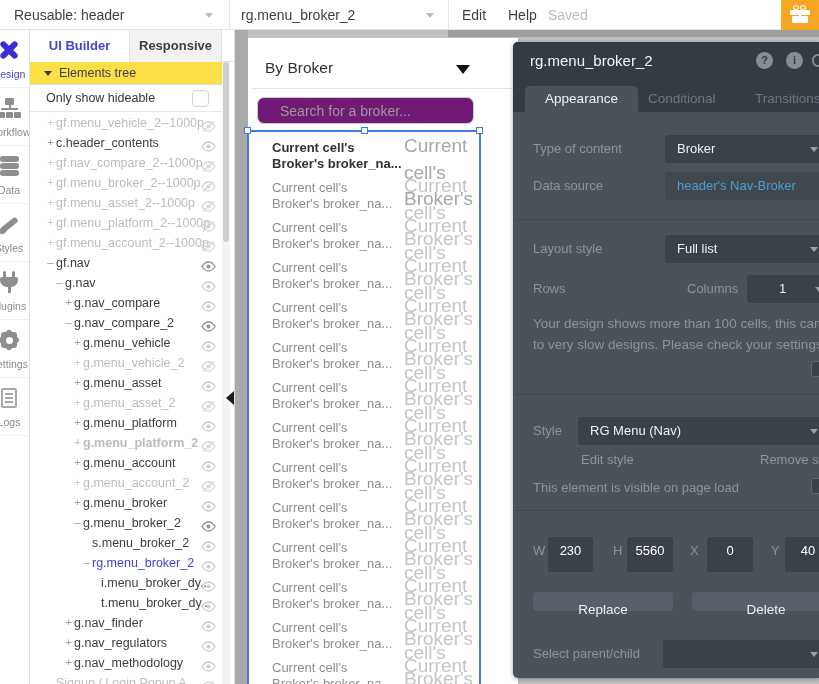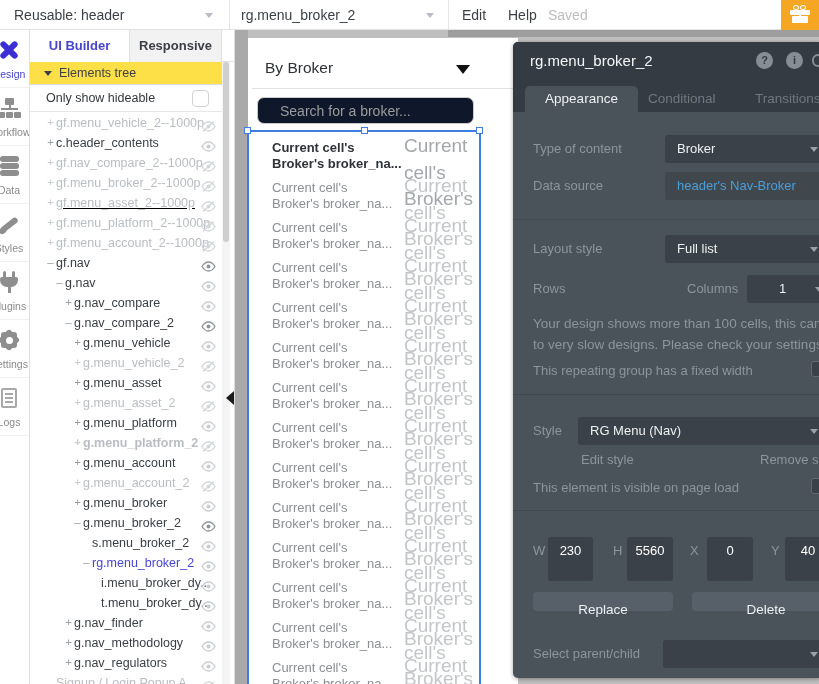--- a/index.html
+++ b/index.html
@@ -96,21 +96,21 @@
 
   
   .canvas { position:absolute; left:235px; top:30px; width:584px; height:654px; background:#bfbfbf; z-index:10; }
   .canvas .gutter { position:absolute; left:0; top:0; width:13px; height:654px; background:#a9a9a9; }
   .page { position:absolute; left:13px; top:8px; width:270px; height:646px; background:#fff; }
   .byb-label { position:absolute; left:30px; top:29px; font-size:15.5px; font-weight:500; color:#2e3236; }
   .byb-caret { position:absolute; left:221px; top:35px; width:0; height:0;
                border-left:7px solid transparent; border-right:7px solid transparent; border-top:9px solid #111; }
   .byb-divider { position:absolute; left:17px; top:58px; width:266px; height:1px; background:#e2e2e2; }
   .search-box { position:absolute; left:22px; top:67px; width:217px; height:27px; border:1.5px solid #cbcbcb;
-                border-radius:7px; background:#0f172a; font-size:14px; color:#9b9b9b; padding-left:22px; outline:none; }
+                border-radius:7px; background:#701a75; font-size:14px; color:#9b9b9b; padding-left:22px; outline:none; }
   .search-box::placeholder { color:#9b9b9b; }
 
   .cells { position:absolute; left:13px; top:0; width:233px; height:654px; overflow:hidden; }
   .cell { position:absolute; left:0; width:233px; height:40px; }
   .cell-main { position:absolute; left:24px; top:9px; width:130px; font-size:13px; line-height:16px;
                color:#8a8f94; white-space:nowrap; overflow:hidden; }
   .cell.first .cell-main { color:#2f3338; font-weight:700; }
   .cell-ghost { position:absolute; left:156px; top:2px; width:76px; font-size:19px; line-height:26.5px;
                 color:#c3c6c9; white-space:nowrap; overflow:hidden; }
   .cell.first .cell-ghost { color:#a4a8ac; }
@@ -136,21 +136,21 @@
              font-size:13px; line-height:28px; padding-left:12px; white-space:nowrap; }
   .ins-ctl .arr { position:absolute; right:9px; top:12px; width:0; height:0;
                   border-left:4.5px solid transparent; border-right:4.5px solid transparent; border-top:5px solid #99A1A8; }
   .ins-ctl.center { text-align:center; padding-left:0; padding-right:14px; }
   .ins-field { position:absolute; height:28px; background:#40474D; border-radius:3px; color:#4A9FD8;
                font-size:13px; line-height:28px; padding-left:12px; white-space:nowrap; }
   .ins-sep { position:absolute; left:0; width:306px; height:1px; background:rgba(0,0,0,.12); }
   .warn { position:absolute; left:20px; width:292px; font-size:13.5px; line-height:21px; color:#8C959C; white-space:nowrap; overflow:hidden; }
   .ins-cb { position:absolute; width:16px; height:16px; background:#3A4148; border:1px solid #61696F; border-radius:3px; }
   .ins-link { position:absolute; font-size:13px; color:#8C959C; white-space:nowrap; }
-  .dim-input { position:absolute; height:44px; background:#3A4148; border-radius:3px; color:#fff;
+  .dim-input { position:absolute; height:35px; background:#3A4148; border-radius:3px; color:#fff;
                font-size:13px; line-height:28px; text-align:center; }
   .ins-btn { position:absolute; height:19px; background:#576069; border-radius:4px; color:#eef1f2;
              font-size:13.5px; text-align:center; line-height:36px; }
 </style>
 </head>
 <body>
 
 <div class="app">
 
   <div class="canvas">
@@ -425,21 +425,21 @@
         <div class="t-row hidden" style="padding-left: 16px;"><span class="t-exp">+</span><span class="t-label">gf.nav_compare_2--1000p</span><span class="t-eye slash"><svg width="15" height="11" viewBox="0 0 15 11">
               <path d="M1 5.5 C3 2.2 5 1 7.5 1 C10 1 12 2.2 14 5.5 C12 8.8 10 10 7.5 10 C5 10 3 8.8 1 5.5 Z" fill="none" stroke="currentColor" stroke-width="1.3"></path>
               <circle cx="7.5" cy="5.5" r="2" fill="currentColor"></circle>
               <line x1="2" y1="10.5" x2="13" y2="0.5" stroke="currentColor" stroke-width="1.2"></line>
             </svg></span></div>
         <div class="t-row hidden" style="padding-left: 16px;"><span class="t-exp">+</span><span class="t-label">gf.menu_broker_2--1000p</span><span class="t-eye slash"><svg width="15" height="11" viewBox="0 0 15 11">
               <path d="M1 5.5 C3 2.2 5 1 7.5 1 C10 1 12 2.2 14 5.5 C12 8.8 10 10 7.5 10 C5 10 3 8.8 1 5.5 Z" fill="none" stroke="currentColor" stroke-width="1.3"></path>
               <circle cx="7.5" cy="5.5" r="2" fill="currentColor"></circle>
               <line x1="2" y1="10.5" x2="13" y2="0.5" stroke="currentColor" stroke-width="1.2"></line>
             </svg></span></div>
-        <div class="t-row hidden" style="padding-left: 16px; text-decoration: underline;"><span class="t-exp">+</span><span class="t-label">gf.menu_asset_2--1000p</span><span class="t-eye slash"><svg width="15" height="11" viewBox="0 0 15 11">
+        <div class="t-row hidden" style="padding-left: 16px;"><span class="t-exp">+</span><span class="t-label">gf.menu_asset_2--1000p</span><span class="t-eye slash"><svg width="15" height="11" viewBox="0 0 15 11">
               <path d="M1 5.5 C3 2.2 5 1 7.5 1 C10 1 12 2.2 14 5.5 C12 8.8 10 10 7.5 10 C5 10 3 8.8 1 5.5 Z" fill="none" stroke="currentColor" stroke-width="1.3"></path>
               <circle cx="7.5" cy="5.5" r="2" fill="currentColor"></circle>
               <line x1="2" y1="10.5" x2="13" y2="0.5" stroke="currentColor" stroke-width="1.2"></line>
             </svg></span></div>
         <div class="t-row hidden" style="padding-left: 16px;"><span class="t-exp">+</span><span class="t-label">gf.menu_platform_2--1000p</span><span class="t-eye slash"><svg width="15" height="11" viewBox="0 0 15 11">
               <path d="M1 5.5 C3 2.2 5 1 7.5 1 C10 1 12 2.2 14 5.5 C12 8.8 10 10 7.5 10 C5 10 3 8.8 1 5.5 Z" fill="none" stroke="currentColor" stroke-width="1.3"></path>
               <circle cx="7.5" cy="5.5" r="2" fill="currentColor"></circle>
               <line x1="2" y1="10.5" x2="13" y2="0.5" stroke="currentColor" stroke-width="1.2"></line>
             </svg></span></div>
         <div class="t-row hidden" style="padding-left: 16px;"><span class="t-exp">+</span><span class="t-label">gf.menu_account_2--1000p</span><span class="t-eye slash"><svg width="15" height="11" viewBox="0 0 15 11">
@@ -520,25 +520,25 @@
               <circle cx="7.5" cy="5.5" r="2" fill="currentColor"></circle>
             </svg></span></div>
         <div class="t-row normal" style="padding-left: 61px;"><span class="t-exp"></span><span class="t-label">t.menu_broker_dy...</span><span class="t-eye "><svg width="15" height="11" viewBox="0 0 15 11">
               <path d="M1 5.5 C3 2.2 5 1 7.5 1 C10 1 12 2.2 14 5.5 C12 8.8 10 10 7.5 10 C5 10 3 8.8 1 5.5 Z" fill="none" stroke="currentColor" stroke-width="1.3"></path>
               <circle cx="7.5" cy="5.5" r="2" fill="currentColor"></circle>
             </svg></span></div>
         <div class="t-row normal" style="padding-left: 34px;"><span class="t-exp">+</span><span class="t-label">g.nav_finder</span><span class="t-eye "><svg width="15" height="11" viewBox="0 0 15 11">
               <path d="M1 5.5 C3 2.2 5 1 7.5 1 C10 1 12 2.2 14 5.5 C12 8.8 10 10 7.5 10 C5 10 3 8.8 1 5.5 Z" fill="none" stroke="currentColor" stroke-width="1.3"></path>
               <circle cx="7.5" cy="5.5" r="2" fill="currentColor"></circle>
             </svg></span></div>
+        <div class="t-row normal" style="padding-left: 34px;"><span class="t-exp">+</span><span class="t-label">g.nav_regulators</span><span class="t-eye "><svg width="15" height="11" viewBox="0 0 15 11">
+              <path d="M1 5.5 C3 2.2 5 1 7.5 1 C10 1 12 2.2 14 5.5 C12 8.8 10 10 7.5 10 C5 10 3 8.8 1 5.5 Z" fill="none" stroke="currentColor" stroke-width="1.3"></path>
+              <circle cx="7.5" cy="5.5" r="2" fill="currentColor"></circle>
+            </svg></span></div>
         <div class="t-row normal" style="padding-left: 34px;"><span class="t-exp">+</span><span class="t-label">g.nav_methodology</span><span class="t-eye "><svg width="15" height="11" viewBox="0 0 15 11">
-              <path d="M1 5.5 C3 2.2 5 1 7.5 1 C10 1 12 2.2 14 5.5 C12 8.8 10 10 7.5 10 C5 10 3 8.8 1 5.5 Z" fill="none" stroke="currentColor" stroke-width="1.3"></path>
-              <circle cx="7.5" cy="5.5" r="2" fill="currentColor"></circle>
-            </svg></span></div>
-        <div class="t-row normal" style="padding-left: 34px;"><span class="t-exp">+</span><span class="t-label">g.nav_regulators</span><span class="t-eye "><svg width="15" height="11" viewBox="0 0 15 11">
               <path d="M1 5.5 C3 2.2 5 1 7.5 1 C10 1 12 2.2 14 5.5 C12 8.8 10 10 7.5 10 C5 10 3 8.8 1 5.5 Z" fill="none" stroke="currentColor" stroke-width="1.3"></path>
               <circle cx="7.5" cy="5.5" r="2" fill="currentColor"></circle>
             </svg></span></div>
         <div class="t-row hidden" style="padding-left: 16px;"><span class="t-exp"></span><span class="t-label">Signup / Login Popup A</span><span class="t-eye slash"><svg width="15" height="11" viewBox="0 0 15 11">
               <path d="M1 5.5 C3 2.2 5 1 7.5 1 C10 1 12 2.2 14 5.5 C12 8.8 10 10 7.5 10 C5 10 3 8.8 1 5.5 Z" fill="none" stroke="currentColor" stroke-width="1.3"></path>
               <circle cx="7.5" cy="5.5" r="2" fill="currentColor"></circle>
               <line x1="2" y1="10.5" x2="13" y2="0.5" stroke="currentColor" stroke-width="1.2"></line>
             </svg></span></div>
       </div>
     <div class="escroll">
@@ -574,21 +574,20 @@
 
     <div class="ins-label" style="left:20px; top:239px;">Rows</div>
     <div class="ins-label" style="left:174px; top:239px;">Columns</div>
     <div class="ins-ctl center" style="left:234px; top:233px; width:85px;">
       <span>1</span><span class="arr"></span>
     </div>
 
     <div class="warn" style="top:271px;">Your design shows more than 100 cells, this can lead</div>
     <div class="warn" style="top:292px;">to very slow designs. Please check your settings.</div>
 
-    <div class="ins-label" style="left:20px; top:321px;">This repeating group has a fixed width</div>
     <div class="ins-cb" style="left:298px; top:319px;"></div>
 
     <div class="ins-sep" style="top:352px;"></div>
 
     <div class="ins-label" style="left:20px; top:381px;">Style</div>
     <div class="ins-ctl" style="left:65px; top:375px; width:249px;">
       <span>RG Menu (Nav)</span><span class="arr"></span>
     </div>
     <div class="ins-link" style="left:68px; top:410px;">Edit style</div>
     <div class="ins-link" style="left:247px; top:410px;">Remove style</div>

